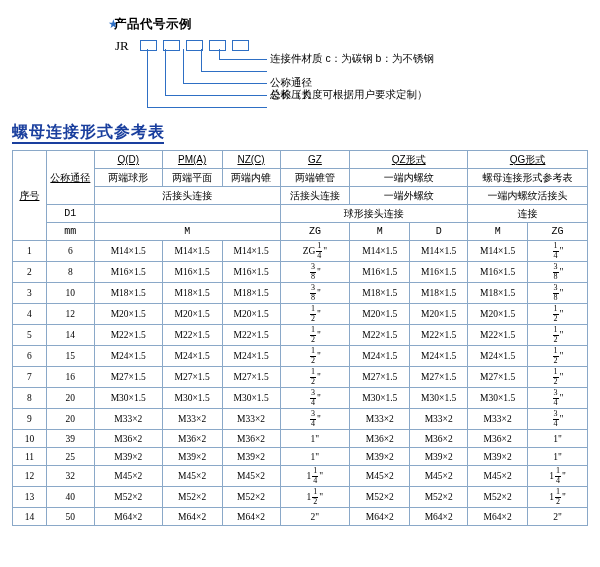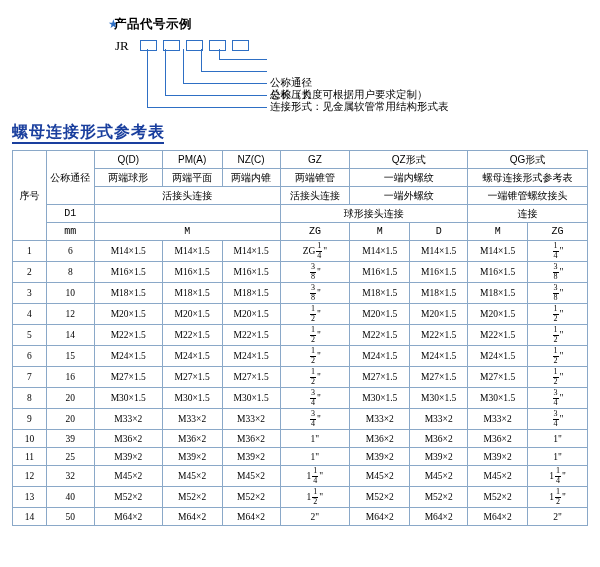--- a/index.html
+++ b/index.html
@@ -57,21 +57,21 @@
     font-family:"Liberation Serif",serif;
   }
   table.main td{
     border:1px solid #8aa8c8;
     text-align:center;
     vertical-align:middle;
     padding:1px 2px;
     height:15px;
     background:#ffffff;
   }
-  .hdr td{background:#d7eefc;font-family:"Liberation Sans",sans-serif;font-size:10px;}
+  .hdr td{background:#d7eefc;font-family:"Liberation Sans",sans-serif;font-size:10px;text-decoration:underline;}
   .hdr2 td{background:#d7eefc;font-family:Liberation Mono, monospace;font-size:10px;}
   .rowA td{background:#ffffff;}
   .rowB td{background:#ffffc9;}
   .vert{
     font-size:10px;line-height:10px;
   }
   .frac{
     display:inline-block;
     vertical-align:middle;
     text-align:center;
@@ -108,24 +108,24 @@
 
   <div class="leader" style="left:183px;top:49px;height:34px;"></div>
   <div class="lead-h" style="left:183px;top:83px;width:84px;"></div>
 
   <div class="leader" style="left:201px;top:49px;height:22px;"></div>
   <div class="lead-h" style="left:201px;top:71px;width:66px;"></div>
 
   <div class="leader" style="left:219px;top:49px;height:10px;"></div>
   <div class="lead-h" style="left:219px;top:59px;width:48px;"></div>
 
+  <span class="note" style="left:270px;top:53px;">连接件材质  c：为碳钢  b：为不锈钢</span>
   <span class="note" style="left:270px;top:65px;margin-top:24px;">总长（长度可根据用户要求定制）</span>
   <span class="note" style="left:270px;top:77px;">公称通径</span>
   <span class="note" style="left:270px;top:89px;">公称压力</span>
-  <span class="note" style="left:270px;top:101px;">连接形式：见金属软管常用结构形式表</span>
 </div>
 
 <div class="tbl-title">螺母连接形式参考表</div>
 <div class="tbl-underline"></div>
 
 <table class="main">
   <colgroup>
     <col style="width:34px">
       <col style="width:48px">
     <col style="width:68px">
@@ -155,21 +155,21 @@
       <td>两端平面</td>
       <td>两端内锥</td>
       <td>两端锥管</td>
       <td colspan="2">一端内螺纹</td>
       <td colspan="2">螺母连接形式参考表</td>
     </tr>
     <tr class="hdr2">
       <td colspan="3">活接头连接</td>
       <td>活接头连接</td>
       <td colspan="2">一端外螺纹</td>
-      <td colspan="2">一端锥管螺纹接头</td>
+      <td colspan="2">一端内螺纹活接头</td>
     </tr>
     <tr class="hdr2">
       <td>D1</td>
       <td colspan="3" class="empty"></td>
       <td colspan="3">球形接头连接</td>
       <td colspan="2">连接</td>
     </tr>
     <tr class="hdr2">
       <td>mm</td>
       <td colspan="3">M</td>

